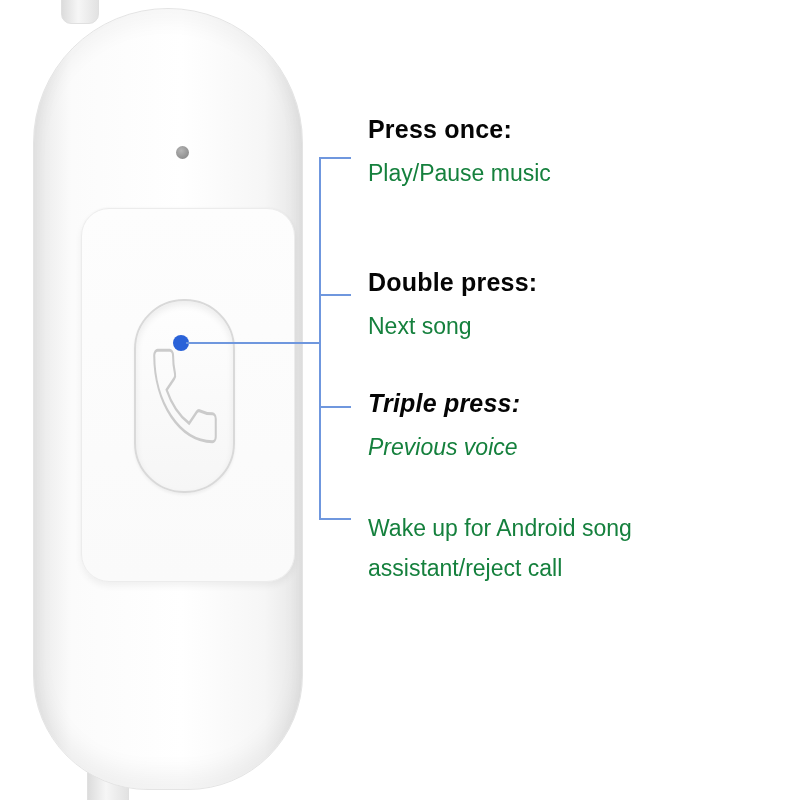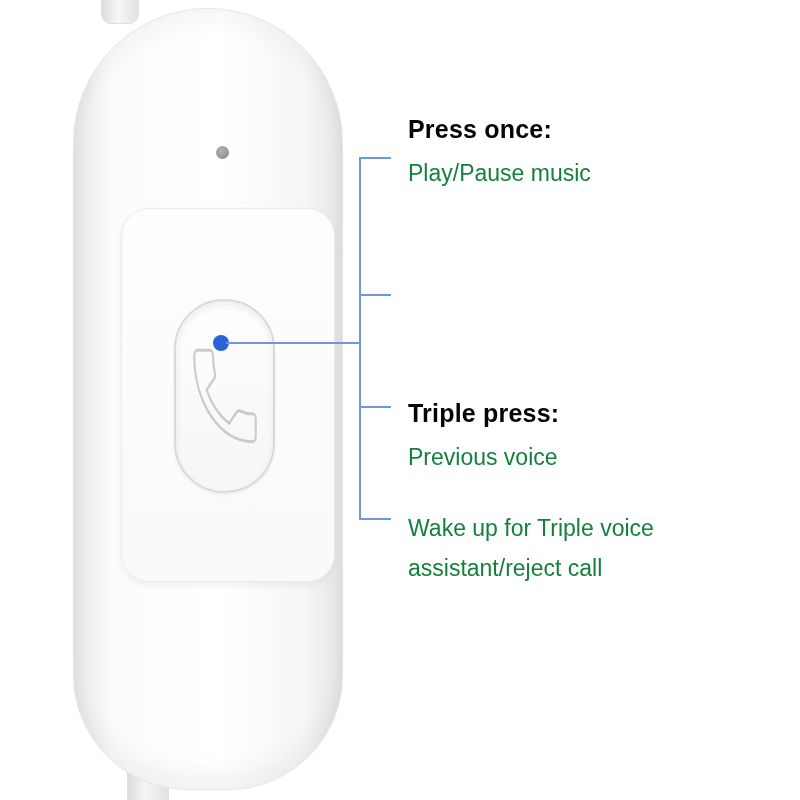--- a/index.html
+++ b/index.html
@@ -1,18 +1,18 @@
 <!DOCTYPE html>
 <html><head>
 <meta charset="utf-8">
 <style>
   html,body{margin:0;padding:0;background:#ffffff;}
   #stage{
     position:relative;width:672px;height:800px;background:#ffffff;overflow:hidden;
-    font-family:"Liberation Sans", sans-serif;color:#111;margin-left:40px;
+    font-family:"Liberation Sans", sans-serif;color:#111;
   }
 
   
   .cable{
     position:absolute;background:linear-gradient(90deg,#dcdcdc,#f6f6f6 45%,#e2e2e2);
     border:1px solid #e0e0e0;
   }
   .cable-top{left:61px;top:-4px;width:36px;height:26px;border-radius:0 0 10px 10px;}
   .cable-bottom{left:87px;top:756px;width:40px;height:48px;border-radius:10px 10px 0 0;}
 
@@ -58,21 +58,21 @@
   .tick{height:2px;width:32px;left:319px;}
   .tick-1{top:157px;}
   .tick-2{top:294px;}
   .tick-3{top:406px;}
   .tick-4{top:518px;}
 
   
   .note{position:absolute;left:368px;}
   .note-1{top:112px;}
   .note-2{top:265px;}
-  .note-3{top:396px;}
+  .note-3{top:386px;font-style:italic;}
   .note-4{top:508px;}
   .note-heading{
     font-size:25px;font-weight:700;color:#050505;line-height:34px;margin-bottom:7px;
     letter-spacing:0.2px;
   }
   .note-line{font-size:23px;font-weight:400;color:#15803d;line-height:40px;}
 </style>
 </head>
 <body>
 
@@ -101,24 +101,28 @@
   <div class="line tick tick-1"></div>
   <div class="line tick tick-2"></div>
   <div class="line tick tick-3"></div>
   <div class="line tick tick-4"></div>
 
   <div class="note note-1">
     <div class="note-heading">Press once:</div>
     <div class="note-line">Play/Pause music</div>
   </div>
 
+  <div class="note note-2">
+    <div class="note-heading">Double press:</div>
+    <div class="note-line">Next song</div>
+  </div>
 
   <div class="note note-3">
     <div class="note-heading">Triple press:</div>
     <div class="note-line">Previous voice</div>
   </div>
 
   <div class="note note-4">
-    <div class="note-line">Wake up for Triple voice</div>
+    <div class="note-line">Wake up for Android song</div>
     <div class="note-line">assistant/reject call</div>
   </div>
 
 </div>
 
 </body></html>

